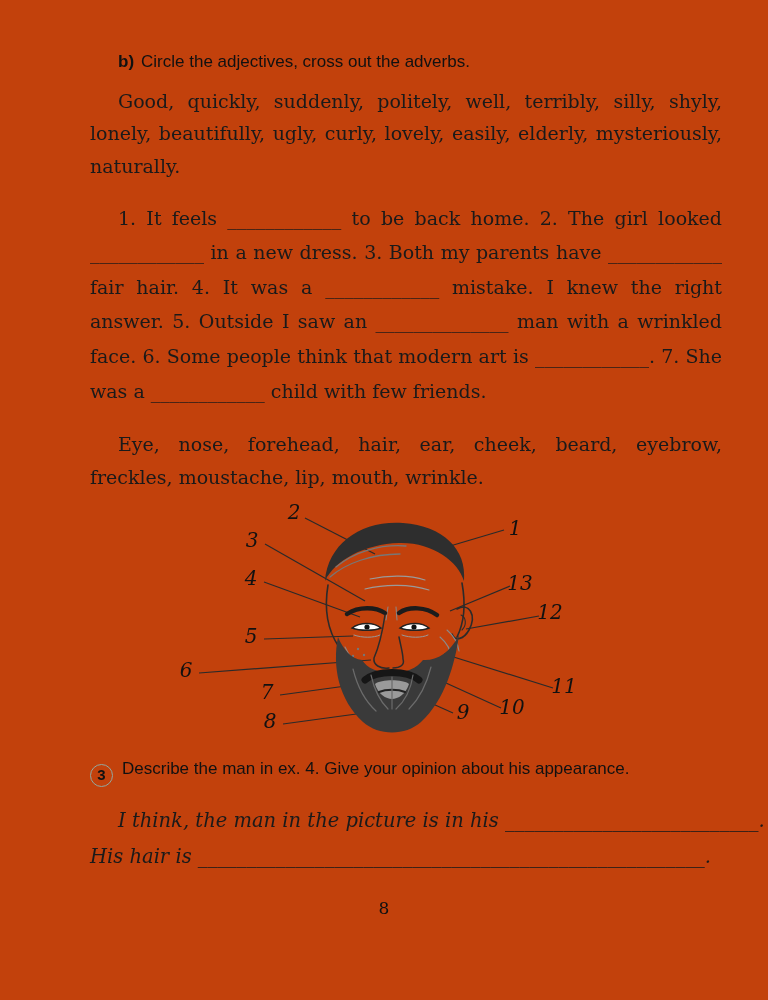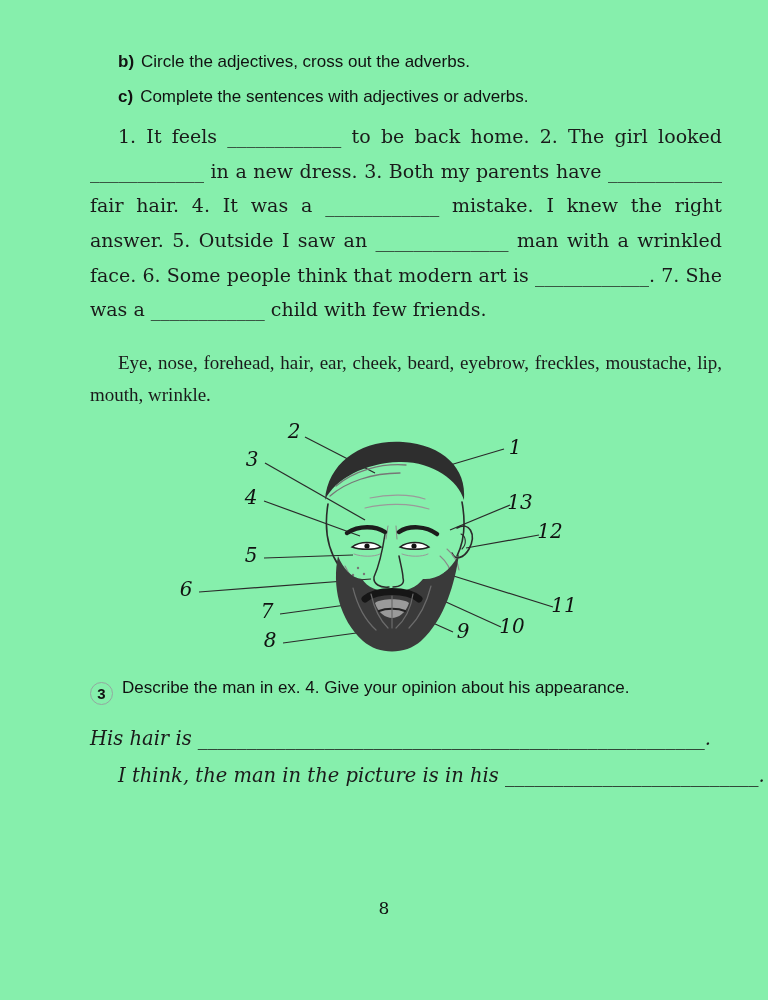--- a/index.html
+++ b/index.html
@@ -1,21 +1,21 @@
 <!DOCTYPE html>
 <html style="--circle_border: #93a8a0;"><head>
 <meta charset="utf-8">
 <style>
   html,body { margin:0; padding:0; background:#ffffff; }
   .page {
     position:relative;
     width:768px; height:1000px;
     box-sizing:border-box;
     padding:50px 46px 8px 90px;
-    background:#86efac;
+    background:#c2410c;
     color:#1a1a1a;
     overflow:hidden;
     font-family:"DejaVu Serif", serif;
   }
   .instr {
     font-family:"Liberation Sans", sans-serif;
     font-size:17px;
     line-height:1.45;
     margin:0 0 10px 0;
     color:#111;
@@ -37,21 +37,21 @@
     text-indent:28px;
     margin:0 0 18px 0;
   }
   .sentences {
     font-size:19px;
     line-height:1.82;
     text-align:justify;
     text-indent:28px;
     margin:0 0 20px 0;
   }
-  .ex2-words { margin-bottom:4px;font-family:Liberation Serif, serif; }
+  .ex2-words { margin-bottom:4px; }
   figure.face-figure {
     margin:4px 0 10px 32px;
     width:560px;
   }
   figure.face-figure svg { display:block; }
   .fig-label {
     font-family:"DejaVu Serif", serif;
     font-style:italic;
     font-size:20px;
     fill:#111;
@@ -72,24 +72,24 @@
     color:#111;
   }
 </style>
 </head>
 <body>
 
 <div class="page">
 
   <section>
     <p class="instr indented"><span class="instr-label">b)</span><span>Circle the adjectives, cross out the adverbs.</span></p>
+    <p class="body">Good, quickly, suddenly, politely, well, terribly, silly, shyly, lonely, beautifully, ugly, curly, lovely, easily, elderly, mysteriously, naturally.</p>
   </section>
 
   <section>
-    <p class="instr indented"><span class="instr-label">c)</span><span>Complete the sentences with adjectives or adverbs.</span></p>
     <p class="sentences">1. It feels ____________ to be back home. 2. The girl looked ____________ in a new dress. 3. Both my parents have ____________ fair hair. 4. It was a ____________ mistake. I knew the right answer. 5. Outside I saw an ______________ man with a wrinkled face. 6. Some people think that modern art is ____________. 7. She was a ____________ child with few friends.</p>
   </section>
 
   <section>
     <p class="body ex2-words">Eye, nose, forehead, hair, ear, cheek, beard, eyebrow, freckles, moustache, lip, mouth, wrinkle.</p>
 
     <figure class="face-figure">
       <svg viewBox="0 0 560 250" width="560" height="250">
 
         <g stroke="#2a2a2a" stroke-width="1.2">
@@ -159,18 +159,18 @@
           <text class="fig-label" x="442" y="196">11</text>
           <text class="fig-label" x="428" y="122">12</text>
           <text class="fig-label" x="398" y="93">13</text>
         </g>
       </svg>
     </figure>
   </section>
 
   <section>
     <p class="instr" style="margin:8px 0 16px 0;"><span class="circle-num">3</span><span>Describe the man in ex. 4. Give your opinion about his appearance.</span></p>
+    <p class="ex3-line first">I think, the man in the picture is in his __________________________.</p>
     <p class="ex3-line">His hair is ____________________________________________________.</p>
-    <p class="ex3-line first">I think, the man in the picture is in his __________________________.</p>
   </section>
 
   <div class="page-number">8</div>
 </div>
 
 </body></html>

